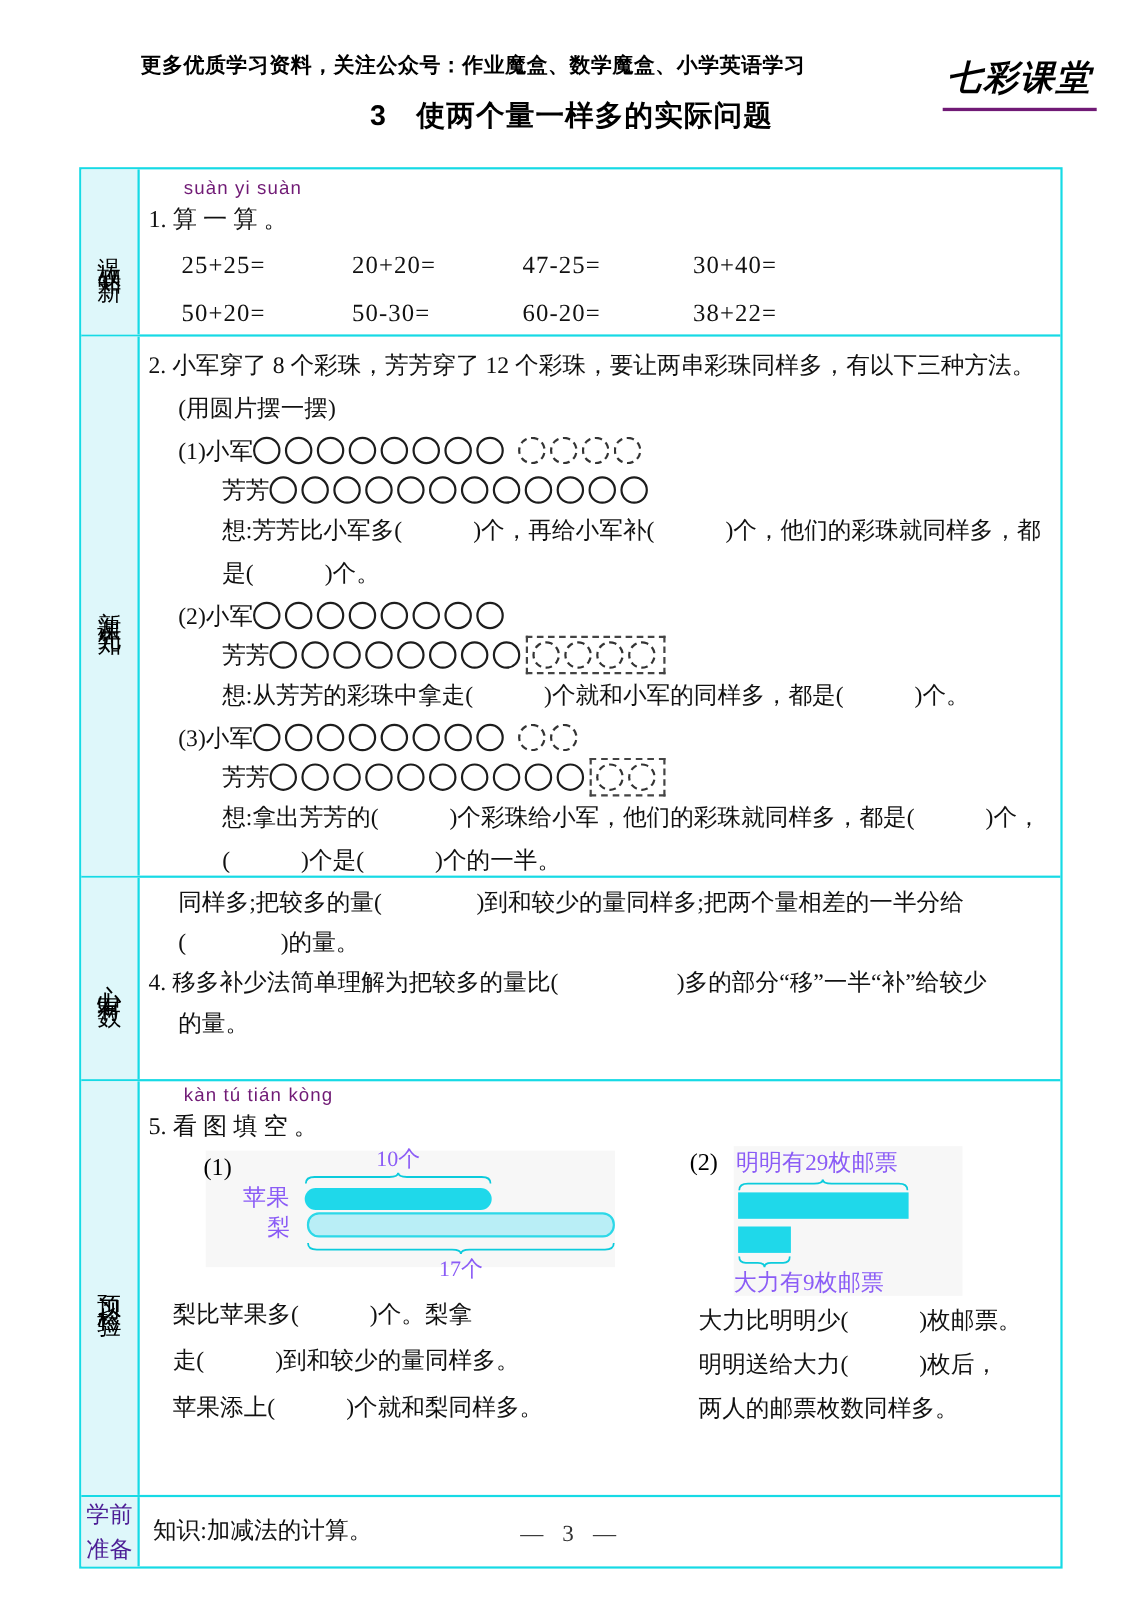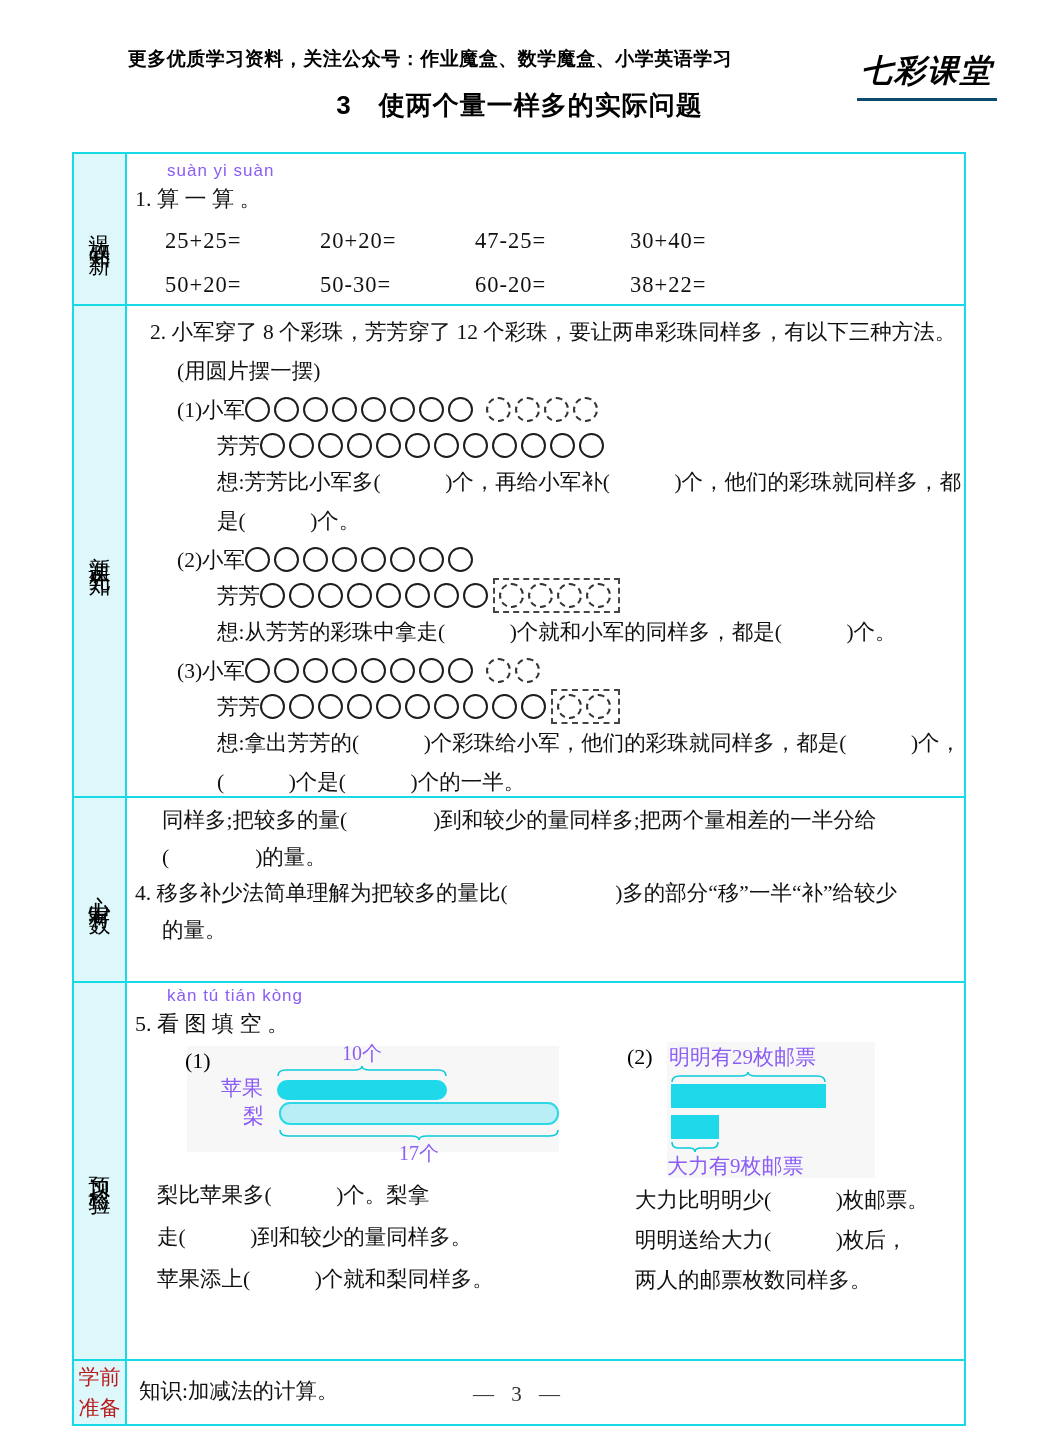--- a/index.html
+++ b/index.html
@@ -5,45 +5,45 @@
   * { margin:0; padding:0; box-sizing:border-box; }
   html,body { width:1039px; height:1453px; background:#ffffff; position:relative;
     font-family:"Liberation Serif", serif; color:#111; overflow:hidden; }
 
   
   .page-header { position:absolute; top:46px; left:0; width:860px; text-align:center; }
   .notice { font-family:"Liberation Sans", sans-serif; font-weight:bold; font-size:19px;
     color:#000; letter-spacing:0.5px; }
   .logo { position:absolute; top:50px; right:42px; font-family:"Liberation Serif", serif;
     font-weight:bold; font-style:italic; font-size:31px; color:#000; letter-spacing:2px;
-    border-bottom:3px solid #0c4a6e; padding:0 4px 6px 4px; }
+    border-bottom:3px solid #701a75; padding:0 4px 6px 4px; }
   .doc-title { position:absolute; top:88px; left:0; width:1039px; text-align:center;
     font-family:"Liberation Sans", sans-serif; font-weight:bold; font-size:26px; color:#000;
     letter-spacing:1px; }
 
   
   .sheet { position:absolute; left:72px; top:152px; width:894px; border:2px solid #16dae5; }
   .trow { display:flex; width:100%; }
   .trow + .trow { border-top:2px solid #16dae5; }
   .tlabel { width:53px; flex:0 0 53px; background:#def7fa; border-right:2px solid #16dae5;
     display:flex; align-items:center; justify-content:center; }
   .vlabel { writing-mode:vertical-rl; text-orientation:upright; font-size:22px;
     letter-spacing:6px; color:#000; }
   .hlabel { width:46px; font-size:21px; line-height:31px; text-align:center;
-    word-break:break-all; color:#b91c1c; }
+    word-break:break-all; color:#4c1d95; }
   .tcontent { flex:1 1 auto; position:relative; overflow:hidden; }
 
   .h-review  { height:150px; }
-  .h-newles  { height:492px;gap:15px; }
+  .h-newles  { height:492px; }
   .h-know    { height:185px; }
   .h-check   { height:378px; }
   .h-prep    { height:65px;  }
 
   
-  .pinyin { font-family:"Liberation Sans", sans-serif; font-size:17px; color:#8b5cf6;
+  .pinyin { font-family:"Liberation Sans", sans-serif; font-size:17px; color:#701a75;
     letter-spacing:1px; padding-left:40px; line-height:22px; }
   .item-line { font-size:22px; line-height:33px; padding-left:8px; }
   .tline { font-size:21.5px; line-height:39px; }
   .pad8  { padding-left:8px; }
   .pad35 { padding-left:35px; }
   .pad75 { padding-left:75px; }
 
   
   .eq-grid { display:flex; flex-wrap:wrap; width:680px; padding-left:38px; margin-top:4px; }
   .eq { width:155px; font-size:22.5px; line-height:44px; letter-spacing:1px; }

